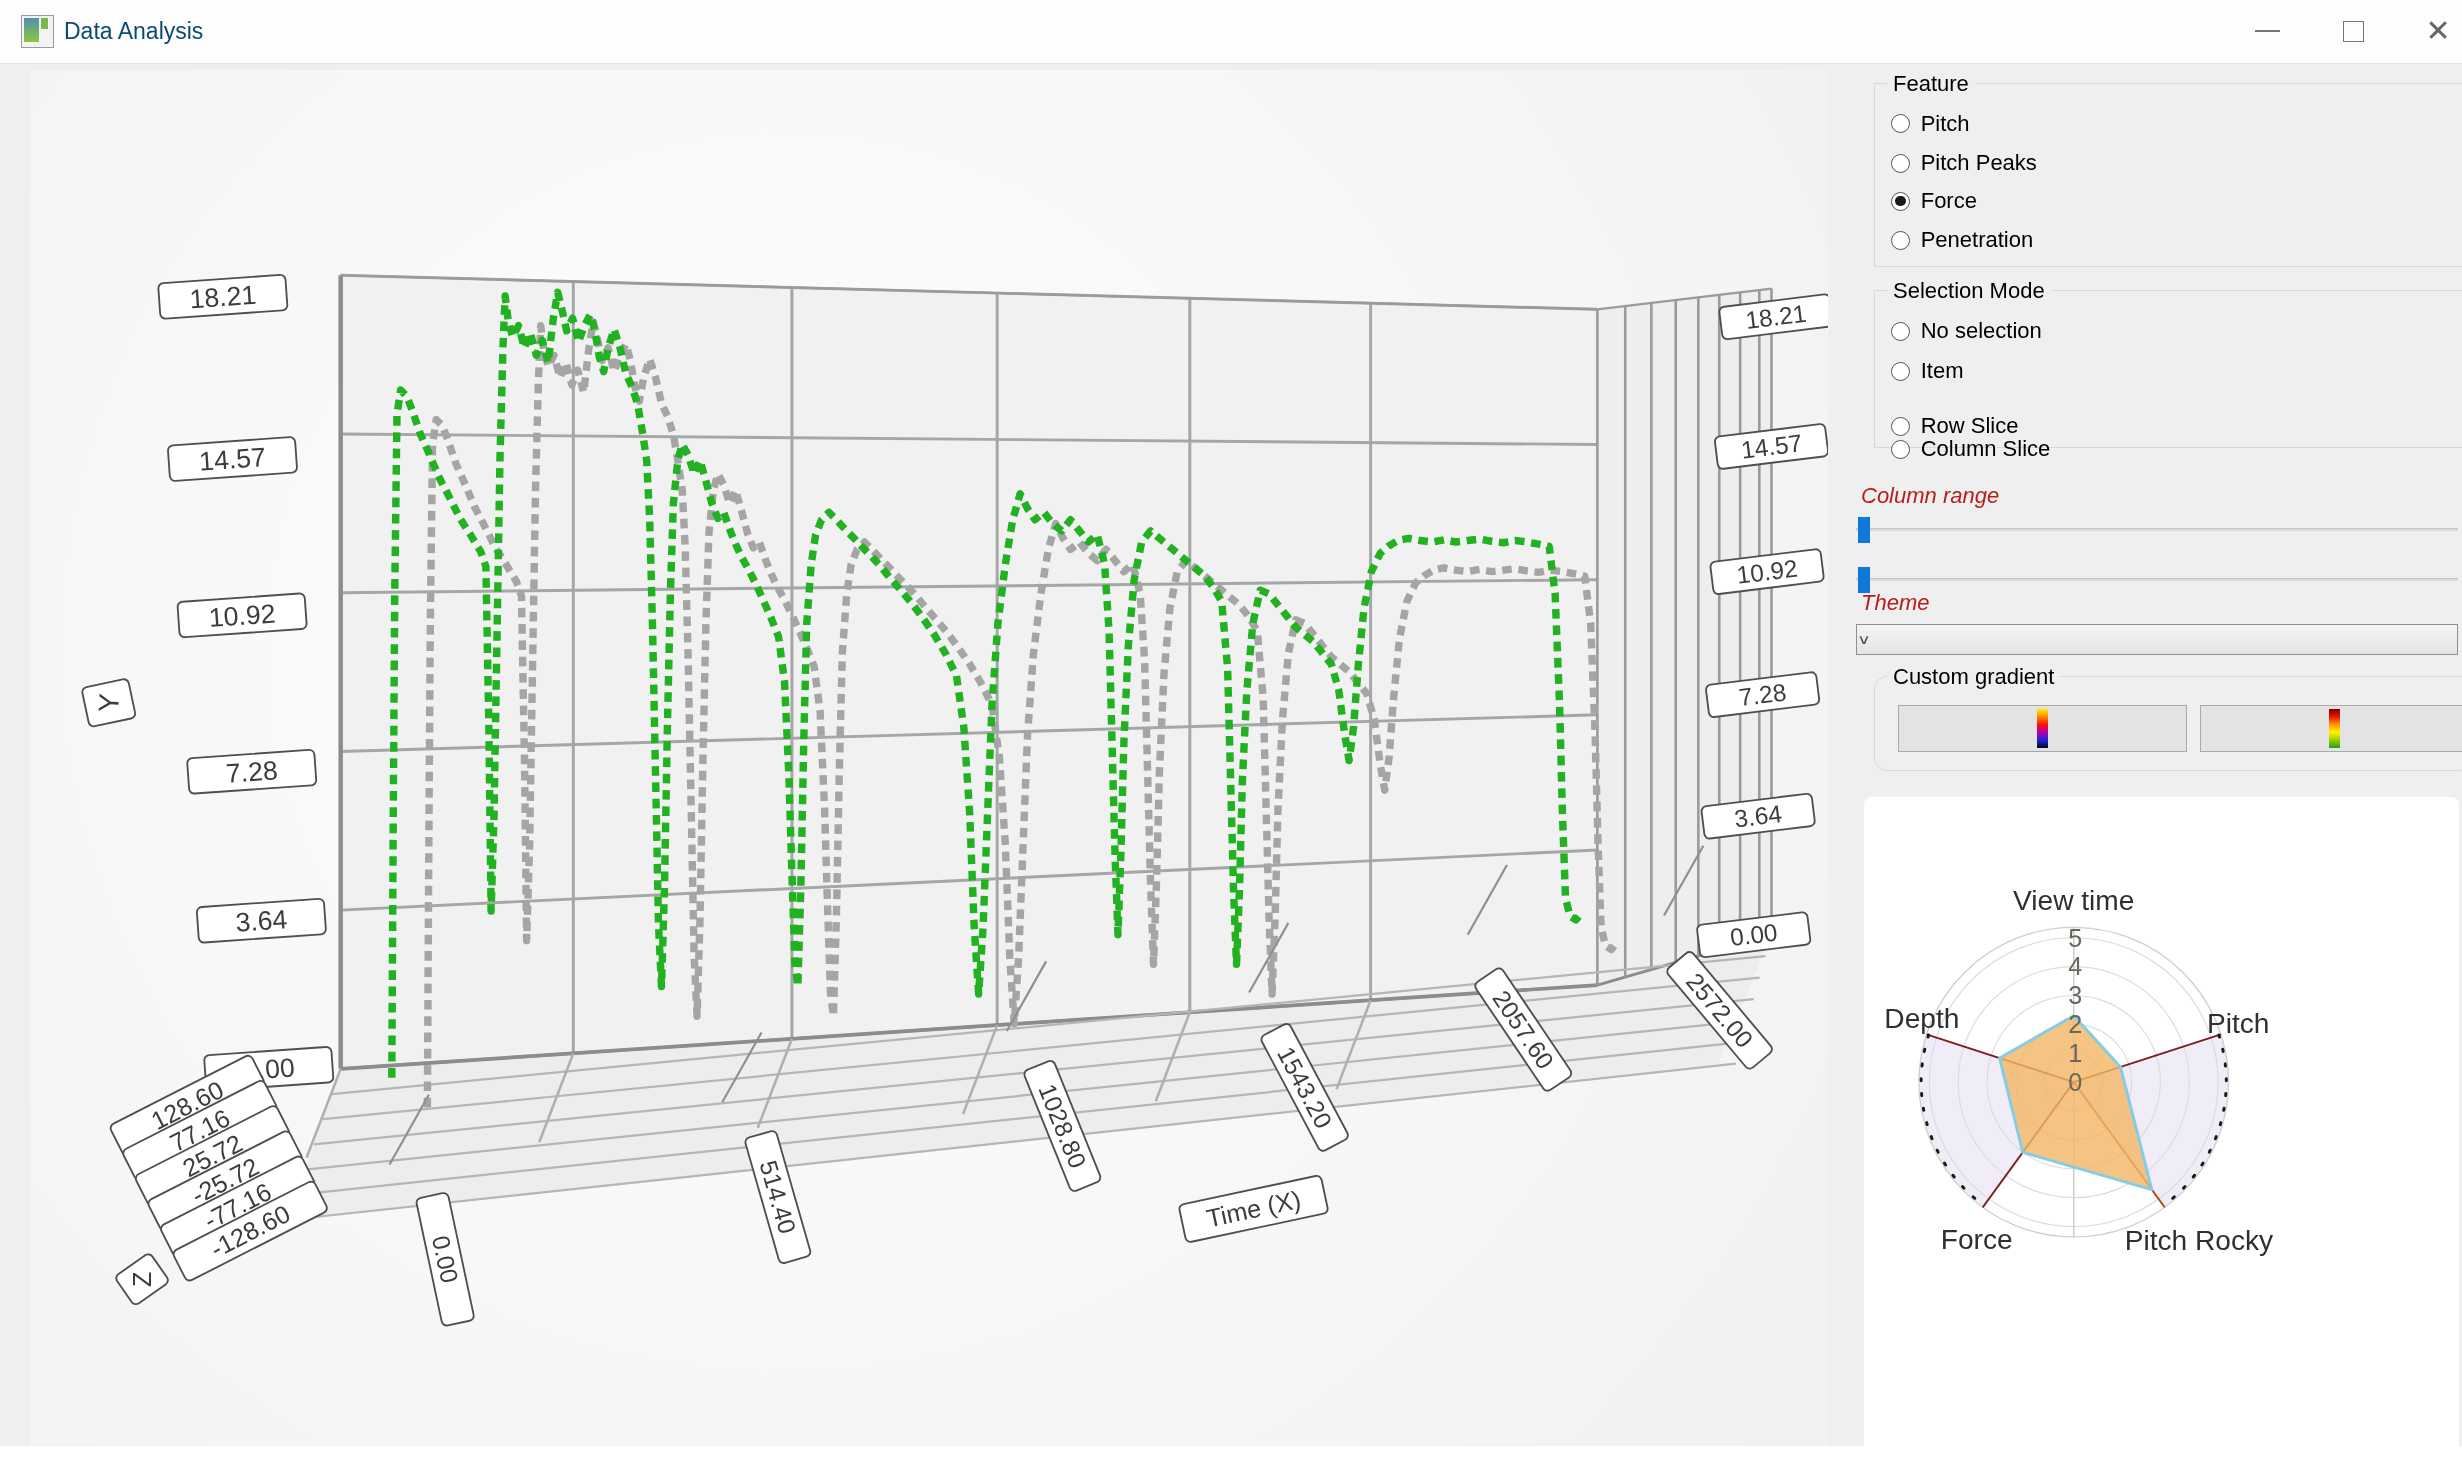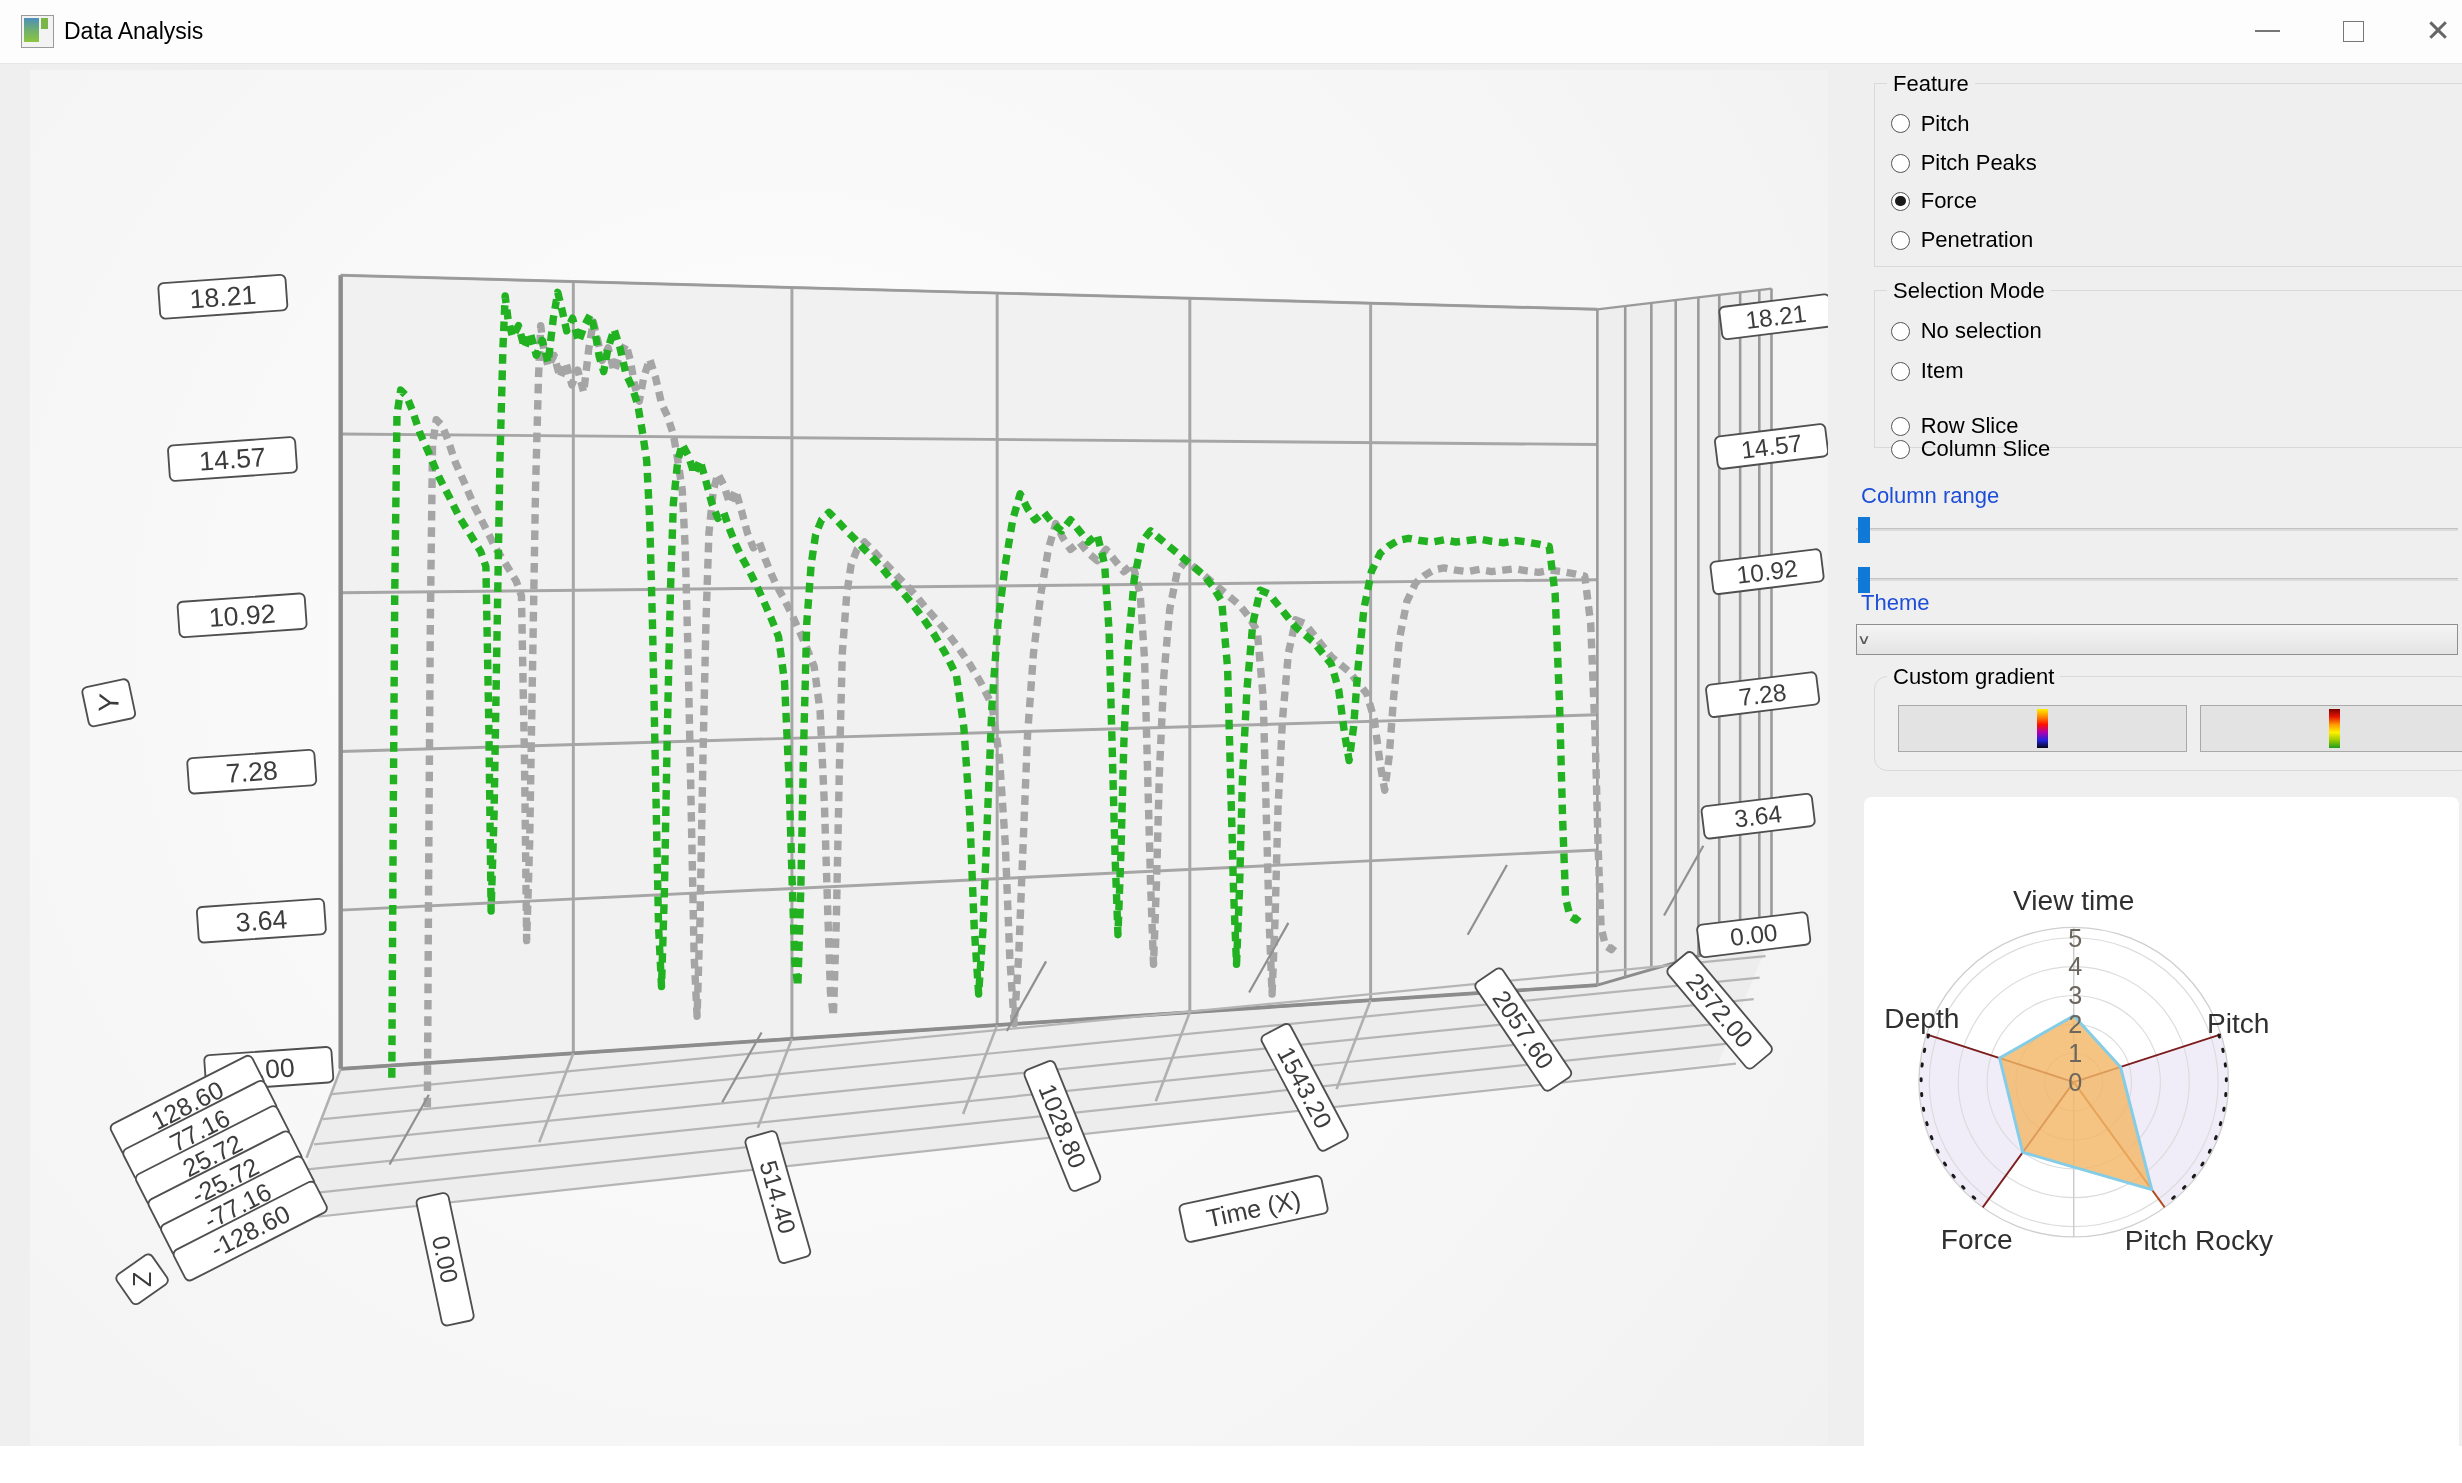--- a/index.html
+++ b/index.html
@@ -7,39 +7,39 @@
        background:#efefef;font-family:"Liberation Sans",sans-serif;
        -webkit-font-smoothing:antialiased;}
   
   .titlebar{position:absolute;left:0;top:0;width:2462px;height:63px;background:#fdfdfd;
             border-bottom:0.7px solid #e6e6e6;}
   .app-icon{position:absolute;left:21px;top:15px;width:33px;height:33px;background:#f3f3f3;
             border:1.5px solid #9a9a9a;box-sizing:border-box;}
   .app-icon .pane-l{position:absolute;left:2.2px;top:2.2px;width:15px;height:24px;
             background:linear-gradient(180deg,#4d8fbe,#6fae6f,#8cc63f);}
   .app-icon .pane-r{position:absolute;left:19px;top:2.2px;width:7.4px;height:10.4px;background:#7ab648;}
-  .title-text{position:absolute;left:64px;top:18px;font-size:23px;color:#000000;}
+  .title-text{position:absolute;left:64px;top:18px;font-size:23px;color:#0c4a6e;}
   .win-btn{position:absolute;top:0;width:74px;height:62px;display:flex;align-items:center;
            justify-content:center;color:#6d6d6d;}
   .wb-min{left:2230px;} .wb-max{left:2316px;} .wb-close{left:2401px;}
   .glyph-min{width:25px;height:2.2px;background:#777;}
   .glyph-max{width:19px;height:19px;border:1.5px solid #777;position:relative;background:#fdfdfd;}
   .glyph-max:before{content:"";position:absolute;left:5.2px;top:-8.2px;width:19px;height:19px;
            border:1.5px solid #777;z-index:-1;}
   .glyph-close{font-size:30px;line-height:30px;color:#666;}
   
   .plot-widget{position:absolute;left:30px;top:70px;width:1798px;height:1376px;
     background:radial-gradient(circle at 42% 42%, #fefefe 0%, #f7f7f7 55%, #f1f1f1 100%);}
   .plot-widget svg{position:absolute;left:0;top:0;}
   .bottom-strip{position:absolute;left:0;top:1446px;width:2462px;height:37px;background:#ffffff;}
   
   .groupbox{position:absolute;border:0.7px solid #d9d9d9;box-sizing:border-box;margin-left:14px;}
   .groupbox .gb-title{position:absolute;left:12px;top:-13.3px;background:#efefef;
       padding:0 6px;font-size:22px;color:#000;}
-  .side-label{position:absolute;font-size:22px;color:#1d4ed8;}
+  .side-label{position:absolute;font-size:22px;color:#b91c1c;font-style:italic;}
   .radio-row{position:absolute;left:16.3px;height:30px;display:flex;align-items:center;cursor:default;}
   .radio-circle{width:19px;height:19px;border-radius:50%;border:1.5px solid #555;background:#fff;
       box-sizing:border-box;position:relative;flex:0 0 auto;}
   .radio-row.checked .radio-circle:after{content:"";position:absolute;left:3px;top:3px;width:10.4px;
       height:10.4px;border-radius:50%;background:#1a1a1a;}
   .radio-label{margin-left:10.4px;font-size:22px;color:#000;white-space:nowrap;}
   .slider{position:absolute;left:1856px;width:602px;height:28px;}
   .slider .groove{position:absolute;left:0;right:0;top:12px;height:2.2px;background:#dcdcdc;
       border-top:0.7px solid #c3c3c3;}
   .slider .handle{position:absolute;left:1.5px;top:0.7px;width:12.6px;height:26px;background:#1079d8;}

